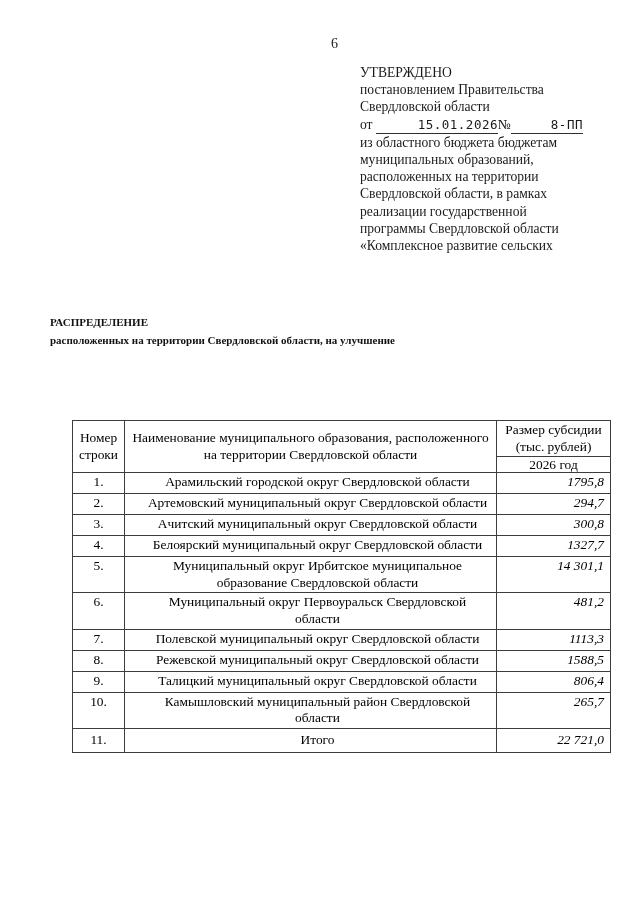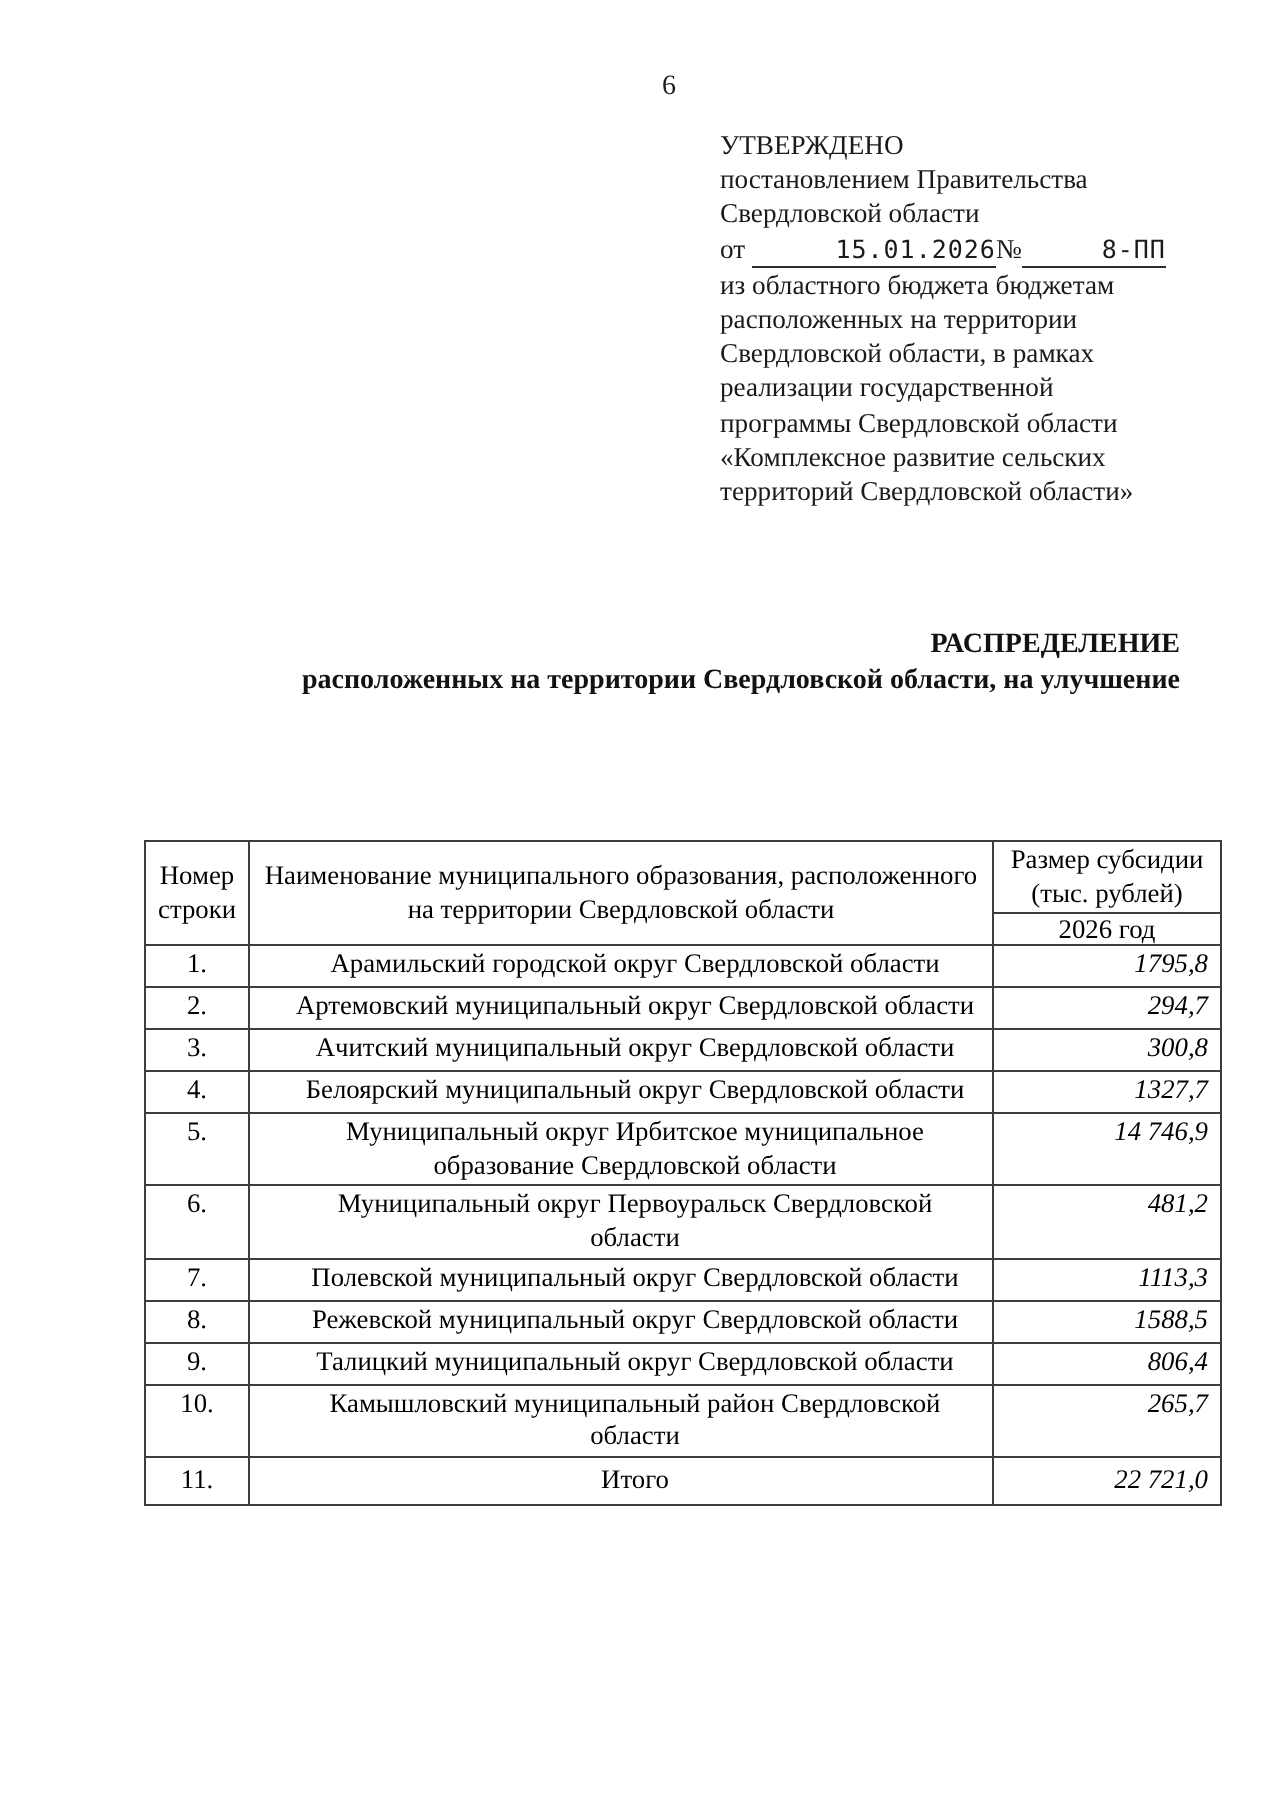--- a/index.html
+++ b/index.html
@@ -33,22 +33,22 @@
     display:inline-block;
     border-bottom:1px solid #2e2e2e;
     text-align:right;
     vertical-align:baseline;
   }
   .u-date{width:122px;}
   .u-num{width:72px;}
 
   .doc-title{
     position:absolute;top:314px;left:50px;width:540px;
-    text-align:right;font-weight:bold;
-    font-size:14px;line-height:17.6px;color:#121212;
+    text-align:left;font-weight:bold;
+    font-size:11px;line-height:17.6px;color:#121212;
   }
 
   .dist-table{
     position:absolute;top:420px;left:72px;
     border-collapse:collapse;
     width:538px;
     font-size:13.4px;
     color:#000000;
     table-layout:fixed;
   }
@@ -76,26 +76,26 @@
 <div class="page">
 
   <div class="page-number">6</div>
 
   <div class="approval">
     <div class="line">УТВЕРЖДЕНО</div>
     <div class="line">постановлением Правительства</div>
     <div class="line">Свердловской области</div>
     <div class="line date-line"><span>от</span> <span class="u u-date"><span class="stamp">15.01.2026</span></span><span>№</span><span class="u u-num"><span class="stamp">8-ПП</span></span></div>
     <div class="line">из областного бюджета бюджетам</div>
+    <div class="line">муниципальных образований,</div>
     <div class="line">расположенных на территории</div>
     <div class="line">Свердловской области, в рамках</div>
     <div class="line">реализации государственной</div>
     <div class="line">программы Свердловской области</div>
     <div class="line">«Комплексное развитие сельских</div>
-    <div class="line">территорий Свердловской области»</div>
   </div>
 
   <div class="doc-title">
     <div>РАСПРЕДЕЛЕНИЕ</div>
     <div>расположенных на территории Свердловской области, на улучшение</div>
   </div>
 
   <table class="dist-table">
     <colgroup>
       <col class="col-num">
@@ -129,21 +129,21 @@
         <td class="c-val">300,8</td>
       </tr>
       <tr class="data-row">
         <td class="c-num">4.</td>
         <td class="c-name">Белоярский муниципальный округ Свердловской области</td>
         <td class="c-val">1327,7</td>
       </tr>
       <tr class="data-row">
         <td class="c-num">5.</td>
         <td class="c-name">Муниципальный округ Ирбитское муниципальное образование Свердловской области</td>
-        <td class="c-val">14 746,9</td>
+        <td class="c-val">14 301,1</td>
       </tr>
       <tr class="data-row">
         <td class="c-num">6.</td>
         <td class="c-name">Муниципальный округ Первоуральск Свердловской области</td>
         <td class="c-val">481,2</td>
       </tr>
       <tr class="data-row">
         <td class="c-num">7.</td>
         <td class="c-name">Полевской муниципальный округ Свердловской области</td>
         <td class="c-val">1113,3</td>

